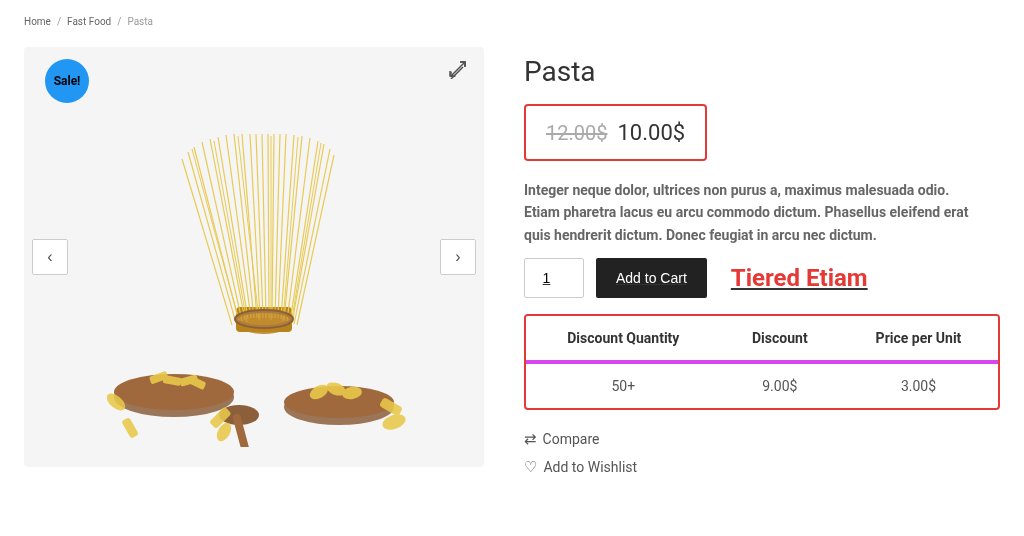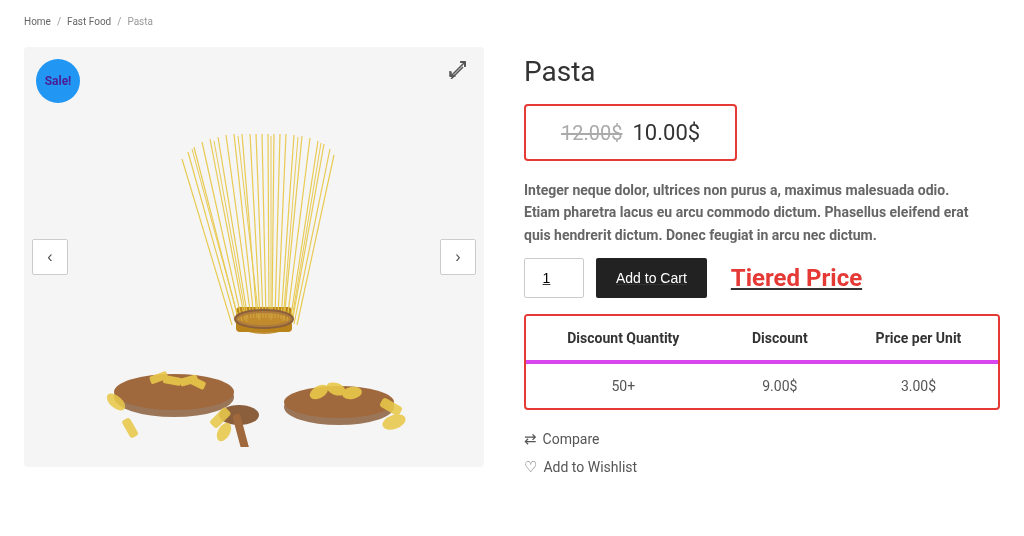--- a/index.html
+++ b/index.html
@@ -36,23 +36,23 @@
       position: relative;
       width: 460px;
       min-width: 460px;
       background: #f5f5f5;
       border-radius: 4px;
       overflow: hidden;
     }
     .sale-badge {
       position: absolute;
       top: 12px;
-      left: 12px;
+      left: 21px;
       background: #2196f3;
-      color: #4c1d95;
+      color: #000000;
       font-size: 12px;
       font-weight: 700;
       border-radius: 50%;
       width: 44px;
       height: 44px;
       display: flex;
       align-items: center;
       justify-content: center;
       z-index: 2;
     }
@@ -108,21 +108,21 @@
     }
     .product-title {
       font-size: 28px;
       font-weight: 400;
       color: #333;
       margin-bottom: 16px;
     }
     .price-box {
       border: 2px solid #e53935;
       border-radius: 4px;
-      padding: 14px 35px;
+      padding: 14px 20px;
       display: inline-flex;
       align-items: center;
       gap: 10px;
       margin-bottom: 18px;
     }
     .original-price {
       font-size: 20px;
       color: #aaa;
       text-decoration: line-through;
     }
@@ -344,21 +344,21 @@
         <span class="current-price">10.00$</span>
       </div>
 
       
       <p class="product-description">Integer neque dolor, ultrices non purus a, maximus malesuada odio. Etiam pharetra lacus eu arcu commodo dictum. Phasellus eleifend erat quis hendrerit dictum. Donec feugiat in arcu nec dictum.</p>
 
       
       <div class="add-to-cart-row">
         <input type="number" class="qty-input" value="1" min="1" style="">
         <button class="add-to-cart-btn">Add to Cart</button>
-        <span class="tiered-price-label">Tiered Price</span>
+        <span class="tiered-price-label">Tiered Etiam</span>
       </div>
 
       
       <div class="tiered-price-table-wrapper">
         <table class="tiered-price-table">
           <thead>
             <tr>
               <th>Discount Quantity</th>
               <th>Discount</th>
               <th>Price per Unit</th>

